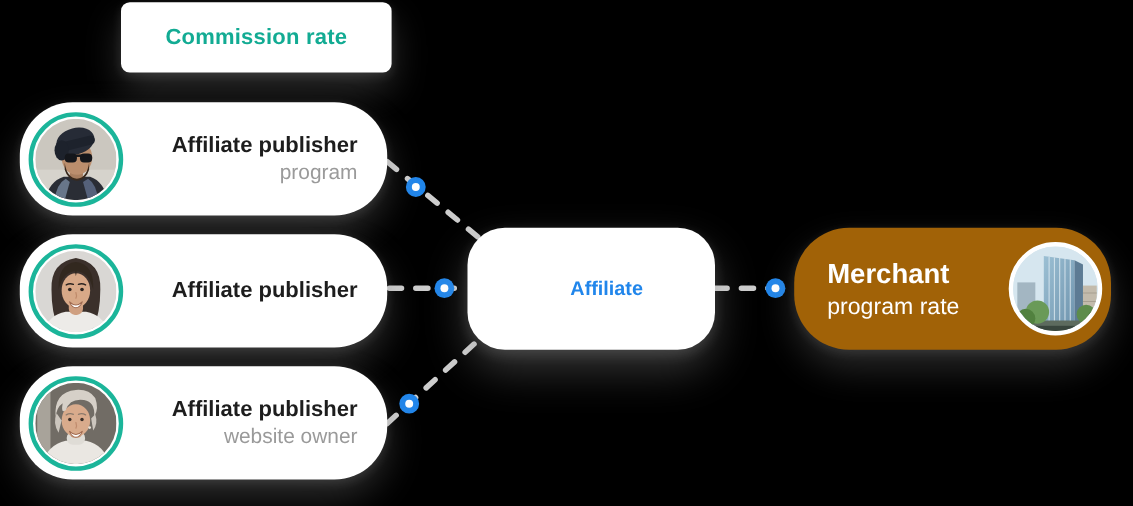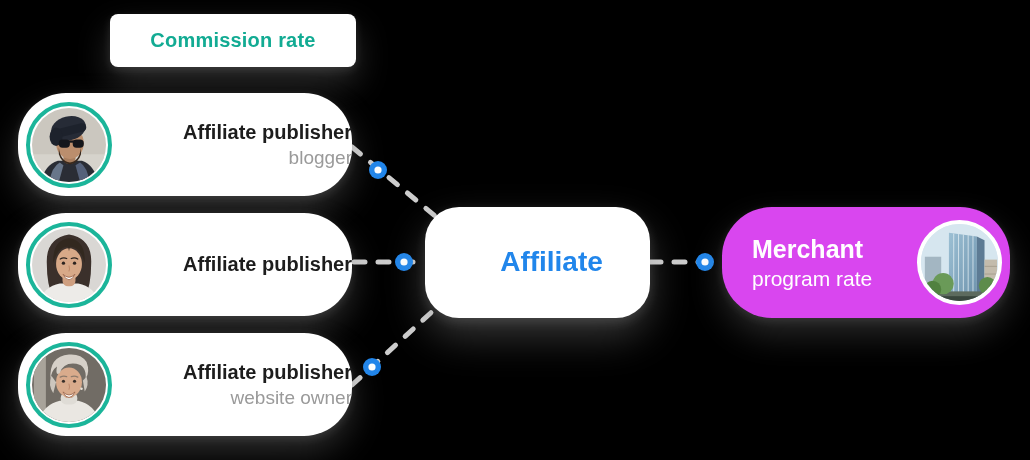--- a/index.html
+++ b/index.html
@@ -4,46 +4,46 @@
 <style>
   html,body{margin:0;padding:0;background:#000;}
   .stage{
     position:relative;width:1030px;height:460px;background:#000000;overflow:hidden;
     font-family:"Liberation Sans","DejaVu Sans",sans-serif;
   }
   .connectors{position:absolute;left:0;top:0;z-index:1;}
   .box{position:absolute;background:#ffffff;z-index:2;}
   .whiteshadow{box-shadow:0 16px 34px rgba(150,150,150,.30),0 3px 10px rgba(150,150,150,.20);}
   .commission{
-    left:110px;top:14px;width:246px;height:53px;border-radius:8px;
+    left:110px;top:2px;width:246px;height:64px;border-radius:8px;
     display:flex;align-items:center;justify-content:center;
   }
   .commission span{color:#12ab93;font-size:20px;font-weight:700;letter-spacing:.2px;white-space:nowrap;}
   .pub-card{
     left:18px;width:334px;height:103px;border-radius:48px;
     display:flex;align-items:center;
   }
   .avatar-ring{
     flex:0 0 auto;margin-left:8px;width:74px;height:74px;border-radius:50%;
     border:4px solid #1bb59a;background:#fff;padding:2px;box-sizing:content-box;
   }
   .avatar-clip{width:74px;height:74px;border-radius:50%;overflow:hidden;}
   .avatar-clip svg{display:block;}
-  .pub-text{flex:1;text-align:right;min-width:0;}
+  .pub-text{flex:1;text-align:right;padding-right:27px;min-width:0;}
   .pub-title{font-size:20px;font-weight:700;color:#1d1d1d;white-space:nowrap;}
   .pub-sub{font-size:19px;color:#9a9a9a;margin-top:3px;white-space:nowrap;}
   .program-card{
     left:425px;top:207px;width:225px;height:111px;border-radius:34px;
     display:flex;flex-direction:column;align-items:center;justify-content:center;
     box-shadow:0 18px 40px rgba(160,160,160,.34),0 4px 12px rgba(160,160,160,.22);
   }
-  .program-card span{color:#2186eb;font-size:28px;font-weight:700;line-height:1.32;white-space:nowrap;margin-left:28px;}
+  .program-card span{color:#2186eb;font-size:18px;font-weight:700;line-height:1.32;white-space:nowrap;margin-left:28px;}
   .merchant-card{
     position:absolute;left:722px;top:207px;width:288px;height:111px;border-radius:50px;
-    background:#d946ef;z-index:2;display:flex;align-items:center;color:#fff;
+    background:#a16207;z-index:2;display:flex;align-items:center;color:#fff;
     box-shadow:0 16px 34px rgba(140,140,140,.30),0 3px 10px rgba(140,140,140,.2);
   }
   .merchant-text{flex:1;padding-left:30px;min-width:0;}
   .m-title{font-size:25px;font-weight:700;white-space:nowrap;}
   .m-sub{font-size:21px;font-weight:400;margin-top:3px;white-space:nowrap;}
   .building-ring{
     flex:0 0 auto;margin-right:8px;width:77px;height:77px;border-radius:50%;
     border:4px solid #ffffff;overflow:hidden;background:#d6e6ef;
   }
   .building-ring svg{display:block;}
@@ -104,21 +104,21 @@
           <g fill="#14161b">
             <rect x="29" y="34" width="12" height="9" rx="4"></rect>
             <rect x="44" y="34" width="12" height="9" rx="4"></rect>
             <rect x="39" y="35" width="8" height="2.5"></rect>
           </g>
         </svg>
       </div>
     </div>
     <div class="pub-text">
       <div class="pub-title">Affiliate publisher</div>
-      <div class="pub-sub">blogger</div>
+      <div class="pub-sub">program</div>
     </div>
   </div>
 
   <div class="box whiteshadow pub-card" style="top:213px;">
     <div class="avatar-ring">
       <div class="avatar-clip">
         <svg width="74" height="74" viewBox="0 0 80 80">
           <rect width="80" height="80" fill="#d9d7d4"></rect>
           <path d="M40 7 Q15 11 16 38 Q16 62 23 76 L57 76 Q64 62 64 38 Q65 11 40 7 Z" fill="#3b302b"></path>
           <path d="M8 80 Q13 63 30 60 L50 60 Q67 63 72 80 Z" fill="#edebe8"></path>

